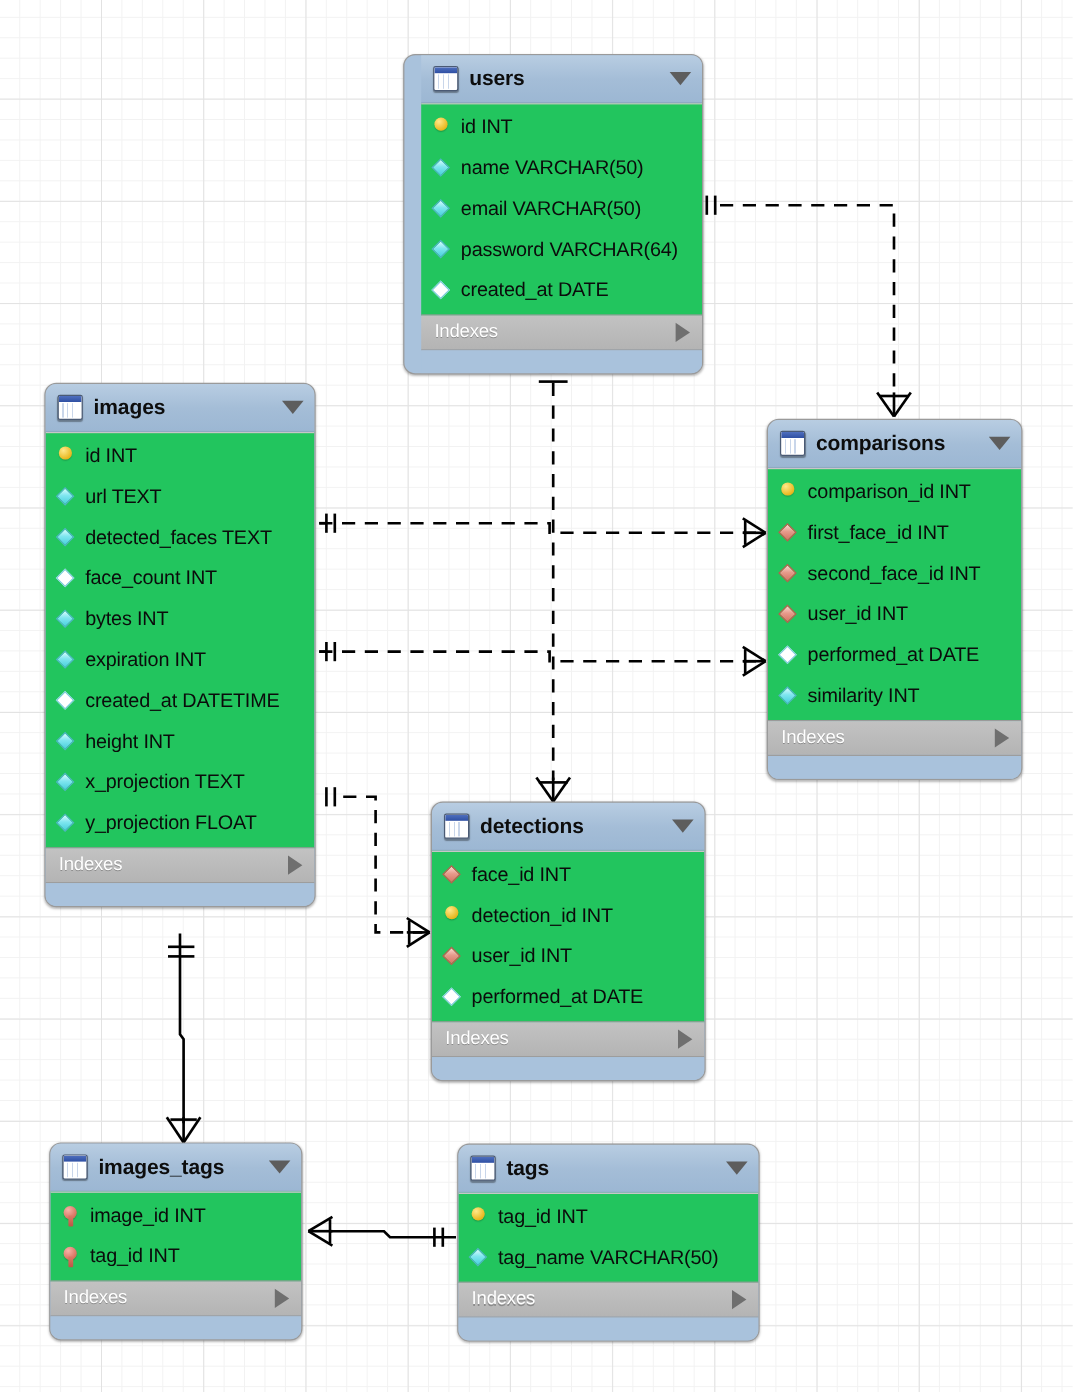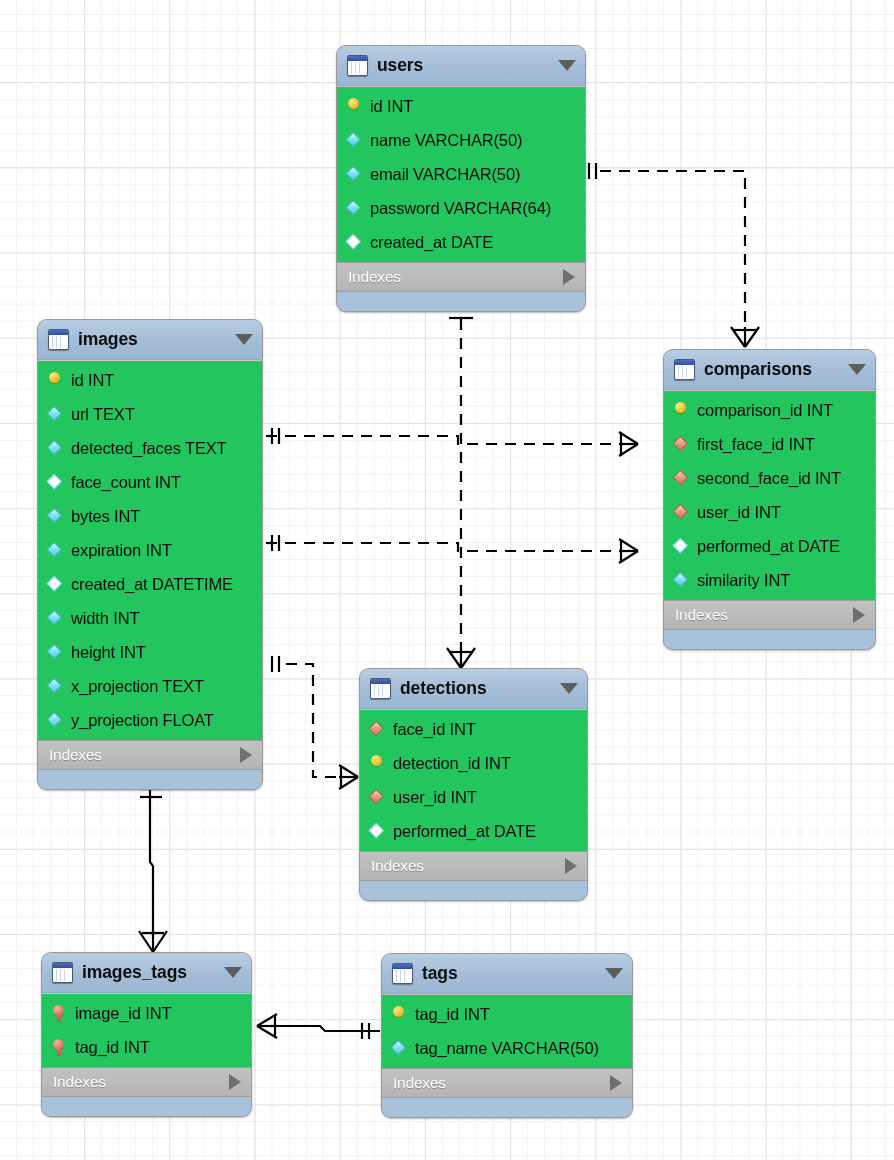--- a/index.html
+++ b/index.html
@@ -331,21 +331,21 @@
         <path d="M 257 1026 L 277 1038"></path>
         <path d="M 257 1026 H 277"></path>
         <path d="M 362 1023 V 1039"></path>
         <path d="M 369 1023 V 1039"></path>
       </g>
 
     </g>
   </svg>
 
   <div id="tables-root">
-      <div class="tbl" style="left: 336px; top: 45px; width: 250px;">
+      <div class="tbl" style="left: 336px; top: 45px; width: 250px; padding-left: 14px;">
         <div class="tbl-head">
           <span class="tbl-icon"></span>
           <span class="tbl-name">users</span>
           <span class="caret"></span>
         </div>
         <div class="tbl-body">
           <div class="col">
             <span class="gl gl-pk"></span>
             <span class="col-label">id INT</span>
           </div>
@@ -424,26 +424,20 @@
           <div class="col">
             <span class="gl gl-dia dia-hollow">
               <i></i>
             </span>
             <span class="col-label">created_at DATETIME</span>
           </div>
           <div class="col">
             <span class="gl gl-dia dia-cyan">
               <i></i>
             </span>
-            <span class="col-label">width INT</span>
-          </div>
-          <div class="col">
-            <span class="gl gl-dia dia-cyan">
-              <i></i>
-            </span>
             <span class="col-label">height INT</span>
           </div>
           <div class="col">
             <span class="gl gl-dia dia-cyan">
               <i></i>
             </span>
             <span class="col-label">x_projection TEXT</span>
           </div>
           <div class="col">
             <span class="gl gl-dia dia-cyan">
@@ -451,21 +445,21 @@
             </span>
             <span class="col-label">y_projection FLOAT</span>
           </div>
         </div>
         <div class="tbl-idx">
           <span class="tbl-idx-label">Indexes</span>
           <span class="idx-arrow"></span>
         </div>
         <div class="tbl-foot"></div>
       </div>
-      <div class="tbl" style="left: 639px; top: 349px; width: 213px; margin-left: 24px;">
+      <div class="tbl" style="left: 639px; top: 349px; width: 213px;">
         <div class="tbl-head">
           <span class="tbl-icon"></span>
           <span class="tbl-name">comparisons</span>
           <span class="caret"></span>
         </div>
         <div class="tbl-body">
           <div class="col">
             <span class="gl gl-pk"></span>
             <span class="col-label">comparison_id INT</span>
           </div>

